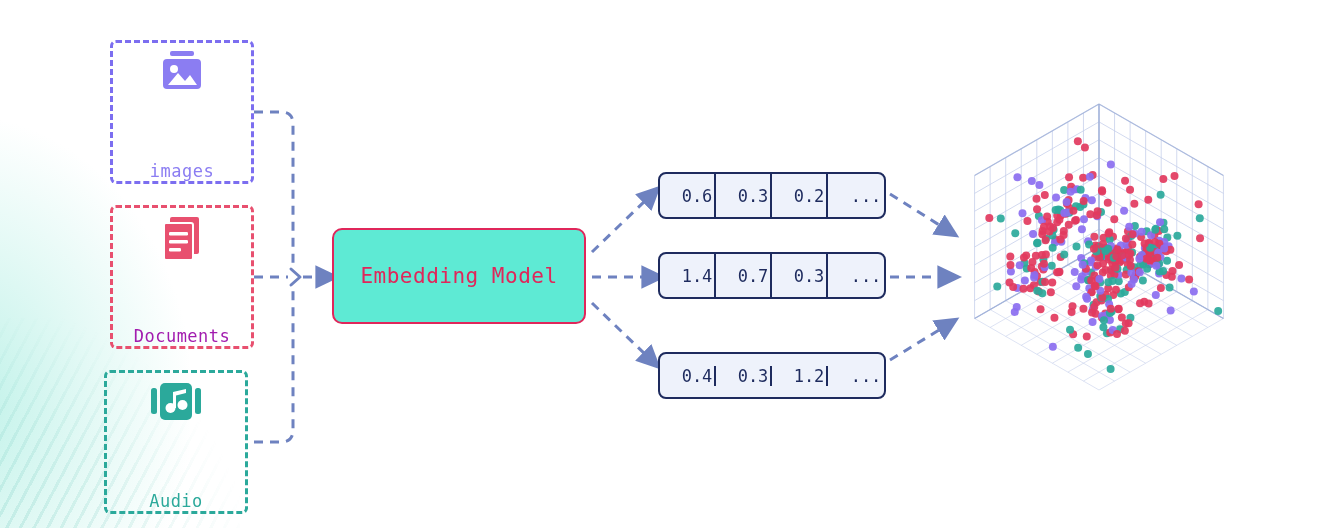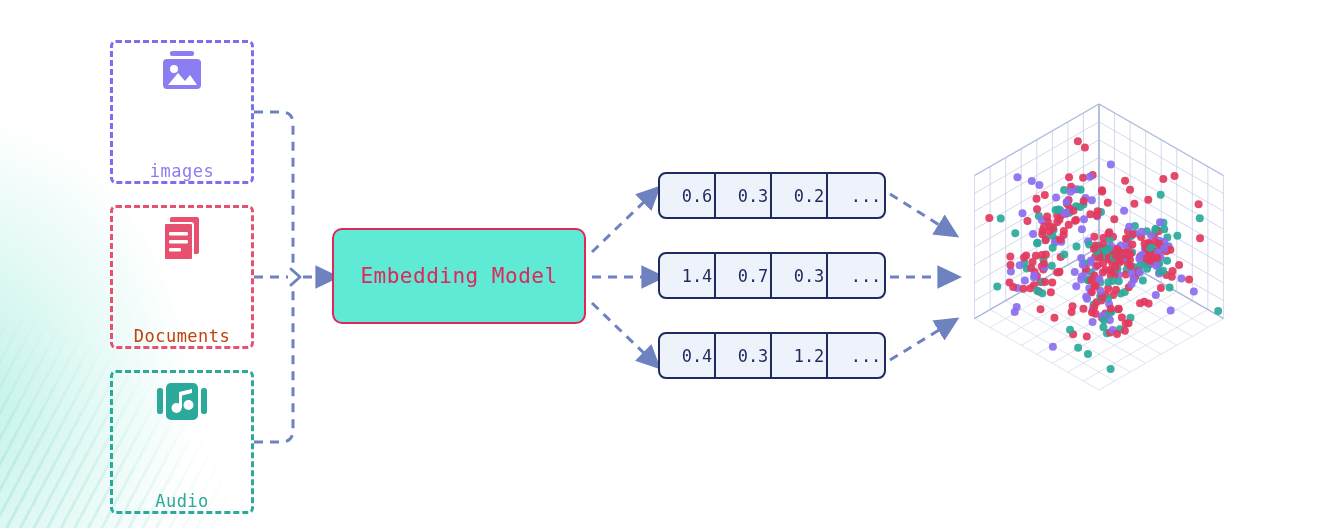--- a/index.html
+++ b/index.html
@@ -67,24 +67,24 @@
     margin-bottom: 10px;
   }
   .source-label {
     font-family: "DejaVu Sans Mono", monospace;
     font-size: 17px;
     letter-spacing: .5px;
   }
 
   #card-images   { left: 110px; top: 40px;  border-color: #7c6ef0; }
   #card-docs     { left: 110px; top: 205px; border-color: #e8506f; }
-  #card-audio    { left: 110px; top: 370px; border-color: #2ba99b; }
+  #card-audio    { left: 104px; top: 370px; border-color: #2ba99b; }
 
   #label-images  { color: #8b7df2; }
-  #label-docs    { color: #c2410c; }
+  #label-docs    { color: #a21caf; }
   #label-audio   { color: #2ba99b; }
 
   
   #model-box {
     position: absolute;
     left: 332px;
     top: 228px;
     width: 254px;
     height: 96px;
     border: 2px solid #e0265a;
@@ -124,21 +124,21 @@
     font-size: 17px;
     color: #1e2b5e;
     border-right: 2px solid #1e2b5e;
     box-sizing: border-box;
     letter-spacing: 0px;
     padding-left: 20px;
   }
   .vector-cell:last-child { border-right: none; }
   #vec-0 { top: 172px; }
   #vec-1 { top: 252px; }
-  #vec-2 { top: 332px; }
+  #vec-2 { top: 352px; align-items: center; }
 
   #vectors-caption {
     position: absolute;
     left: 658px;
     top: 414px;
     width: 228px;
     text-align: center;
     font-family: "DejaVu Sans Mono", monospace;
     font-size: 15px;
     color: #17224e;

